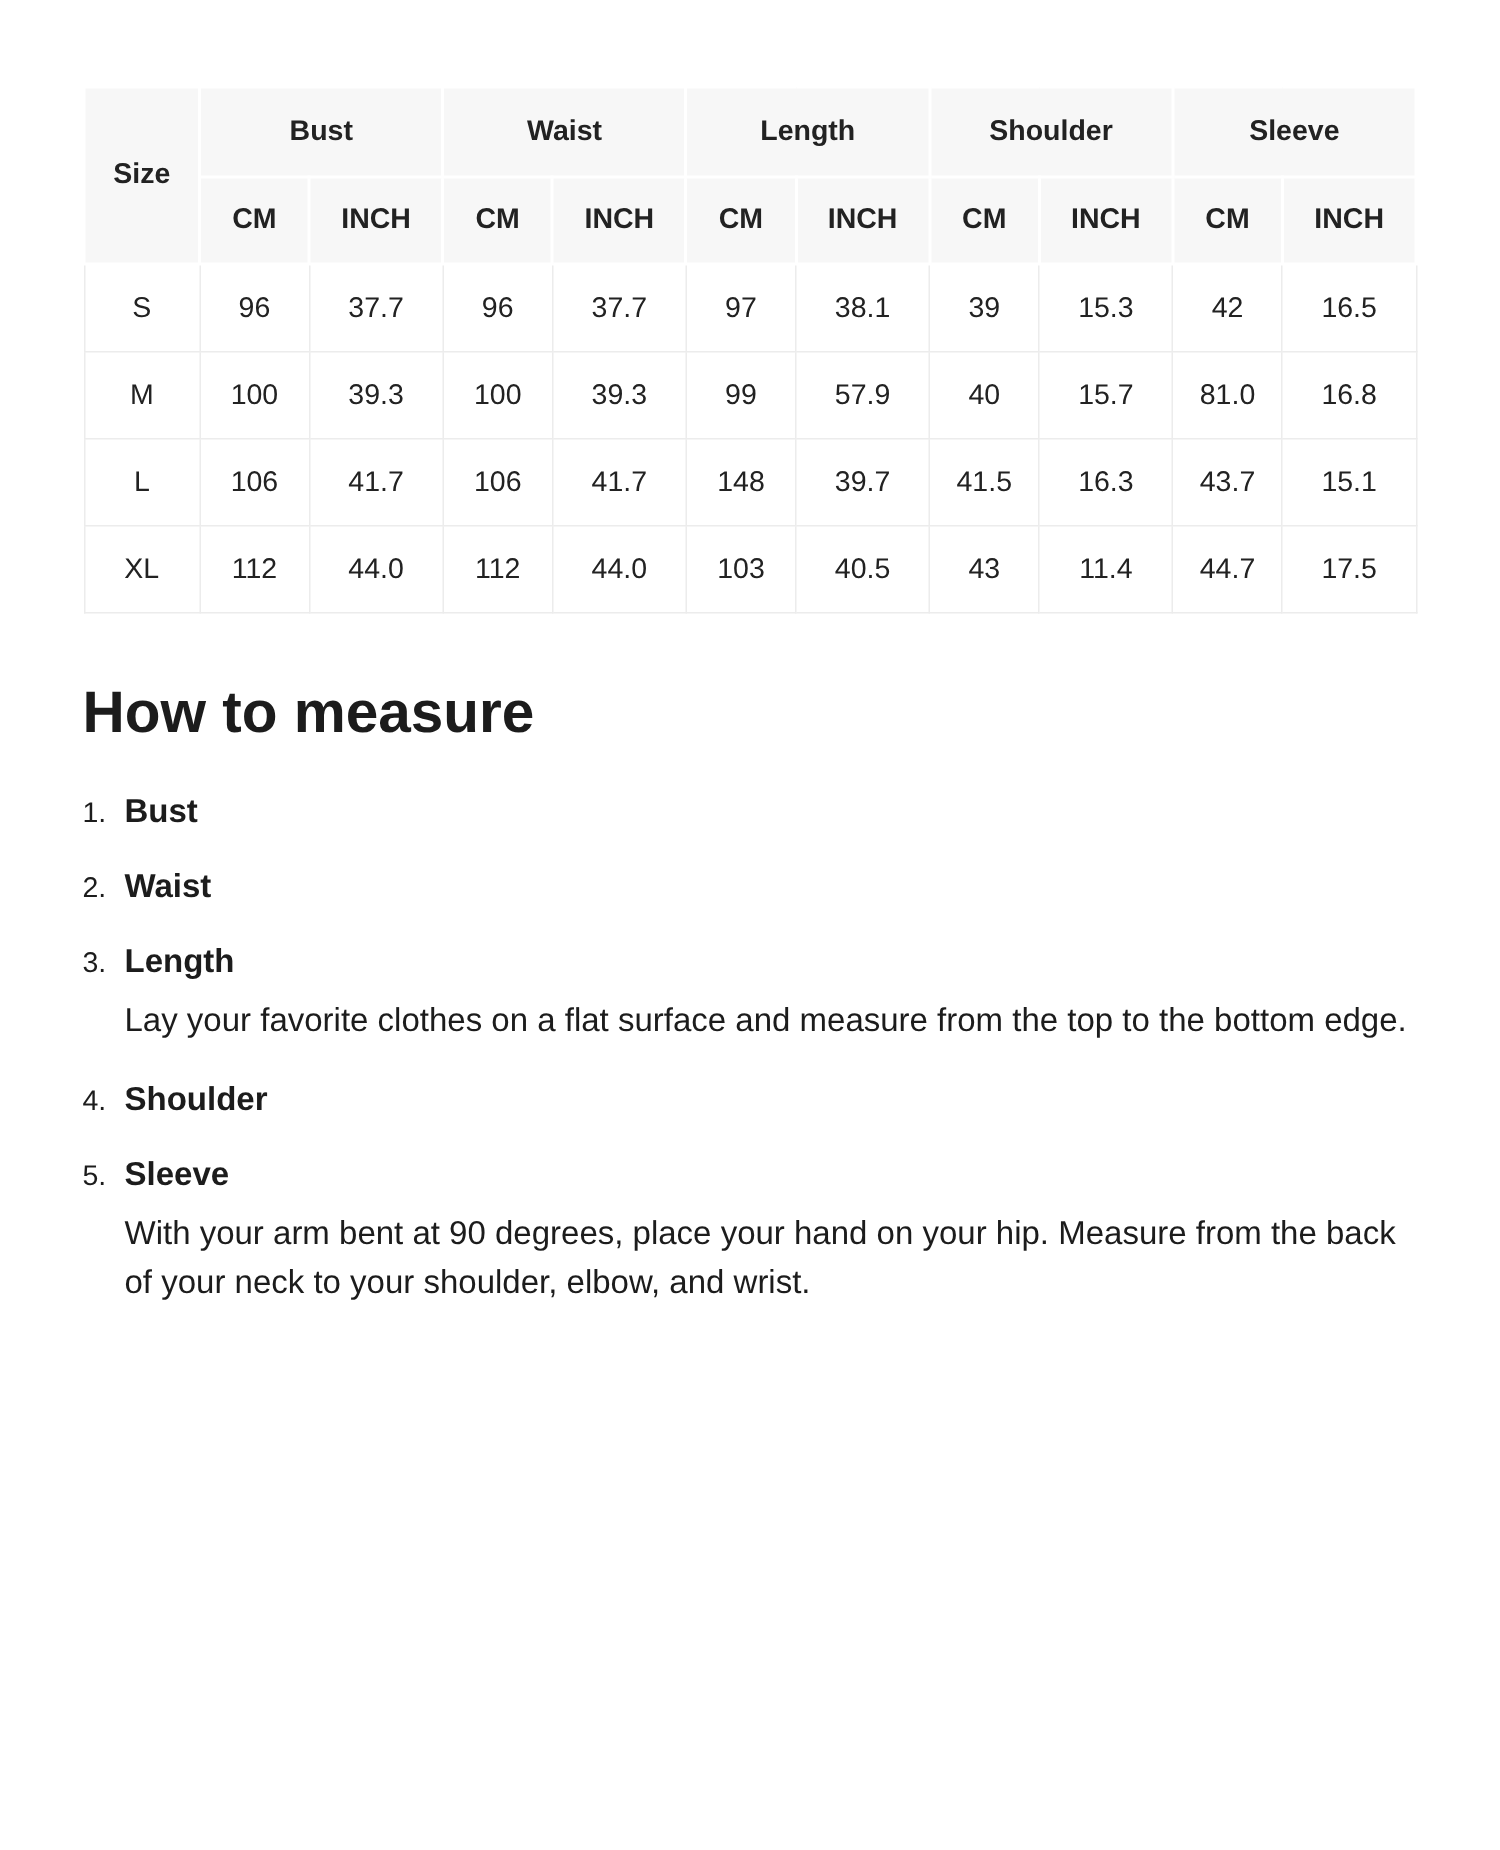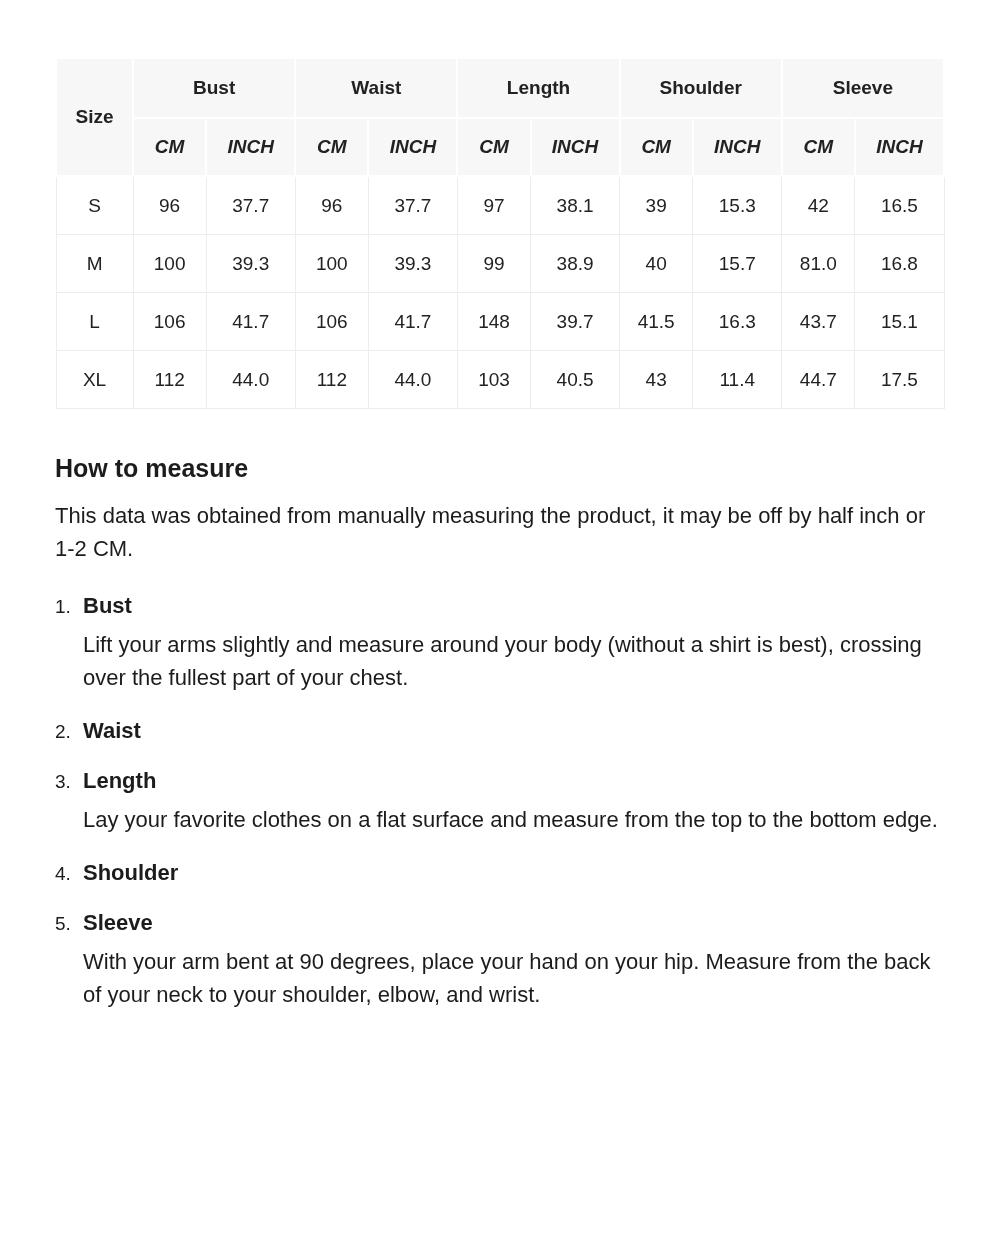--- a/index.html
+++ b/index.html
@@ -28,35 +28,35 @@
     text-align: center;
     vertical-align: middle;
     padding: 0;
   }
   table.size-chart thead th {
     background: #f7f7f7;
     border: 2px solid #ffffff;
     font-weight: bold;
   }
   table.size-chart thead tr.group-row th { height: 58px; }
-  table.size-chart thead tr.unit-row th { height: 56px; font-style: italic; }
+  table.size-chart thead tr.unit-row th { height: 56px; }
   table.size-chart thead th.size-head { height: auto; }
   table.size-chart tbody td {
     background: #ffffff;
     border: 1px solid #ececec;
     height: 57px;
     font-weight: normal;
   }
   col.c-size { width: 77px; }
   col.c-cm   { width: 73px; }
   col.c-inch { width: 89px; }
 
   
   h1.htm-title {
-    font-size: 25px;
+    font-size: 39px;
     font-weight: bold;
     margin: 44px 0 0 0;
     line-height: 1.2;
   }
   p.intro {
     font-size: 22px;
     line-height: 1.5;
     margin: 16px 0 0 0;
   }
   .steps {
@@ -140,21 +140,21 @@
         <td>42</td>
         <td>16.5</td>
       </tr>
       <tr>
         <td>M</td>
         <td>100</td>
         <td>39.3</td>
         <td>100</td>
         <td>39.3</td>
         <td>99</td>
-        <td>38.9</td>
+        <td>57.9</td>
         <td>40</td>
         <td>15.7</td>
         <td>81.0</td>
         <td>16.8</td>
       </tr>
       <tr>
         <td>L</td>
         <td>106</td>
         <td>41.7</td>
         <td>106</td>
@@ -177,30 +177,28 @@
         <td>43</td>
         <td>11.4</td>
         <td>44.7</td>
         <td>17.5</td>
       </tr>
     </tbody>
   </table>
 
   <h1 class="htm-title">How to measure</h1>
 
-  <p class="intro">This data was obtained from manually measuring the product, it may be off by half inch or 1-2 CM.</p>
 
   <div class="steps">
 
     <div class="step">
       <div class="step-head">
         <span class="step-number">1.</span>
         <span class="step-term">Bust</span>
       </div>
-      <p class="step-desc">Lift your arms slightly and measure around your body (without a shirt is best), crossing over the fullest part of your chest.</p>
     </div>
 
     <div class="step">
       <div class="step-head">
         <span class="step-number">2.</span>
         <span class="step-term">Waist</span>
       </div>
     </div>
 
     <div class="step">

